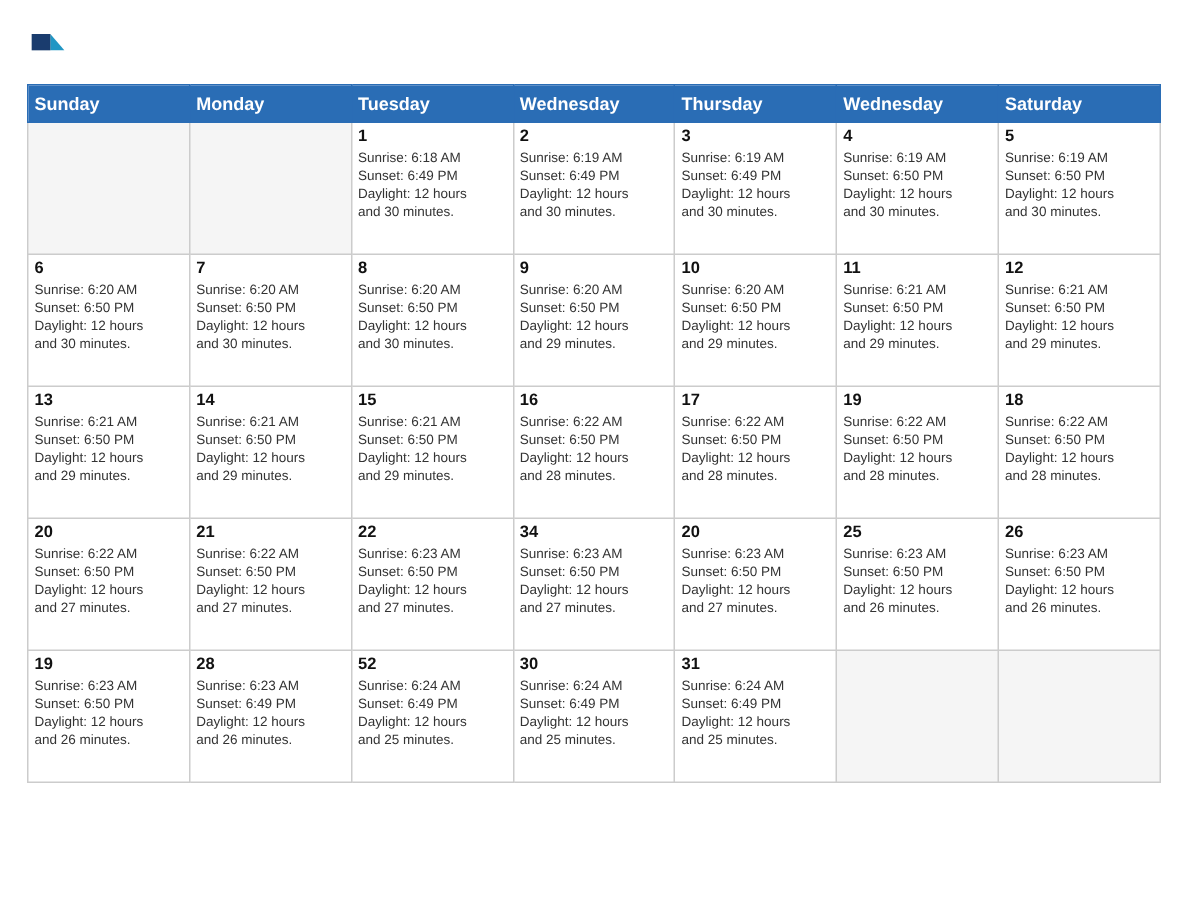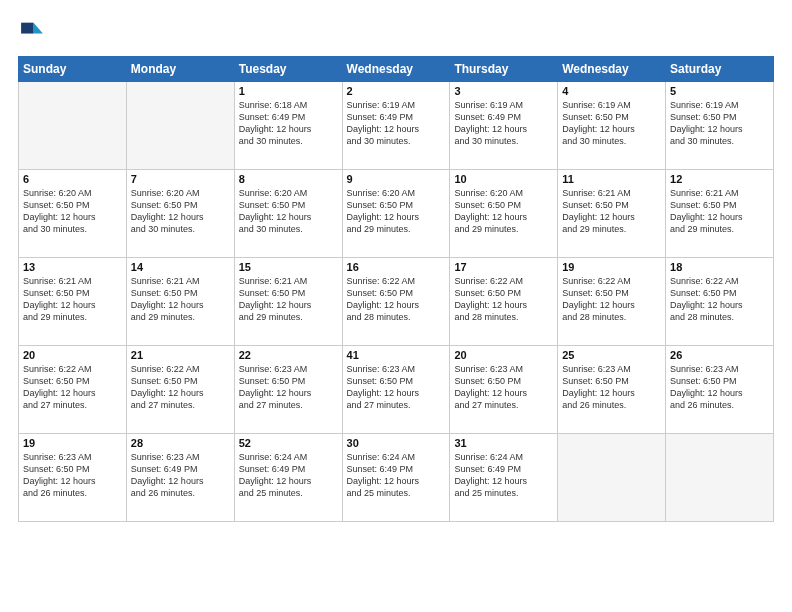--- a/index.html
+++ b/index.html
@@ -278,21 +278,21 @@
 and 27 minutes.</div>
           </td>
           <td class="calendar-cell">
             <div class="day-number">22</div>
             <div class="cell-info" style="white-space: pre-line;">Sunrise: 6:23 AM
 Sunset: 6:50 PM
 Daylight: 12 hours
 and 27 minutes.</div>
           </td>
           <td class="calendar-cell">
-            <div class="day-number">41</div>
+            <div class="day-number">34</div>
             <div class="cell-info" style="white-space: pre-line;">Sunrise: 6:23 AM
 Sunset: 6:50 PM
 Daylight: 12 hours
 and 27 minutes.</div>
           </td>
           <td class="calendar-cell">
             <div class="day-number">20</div>
             <div class="cell-info" style="white-space: pre-line;">Sunrise: 6:23 AM
 Sunset: 6:50 PM
 Daylight: 12 hours

